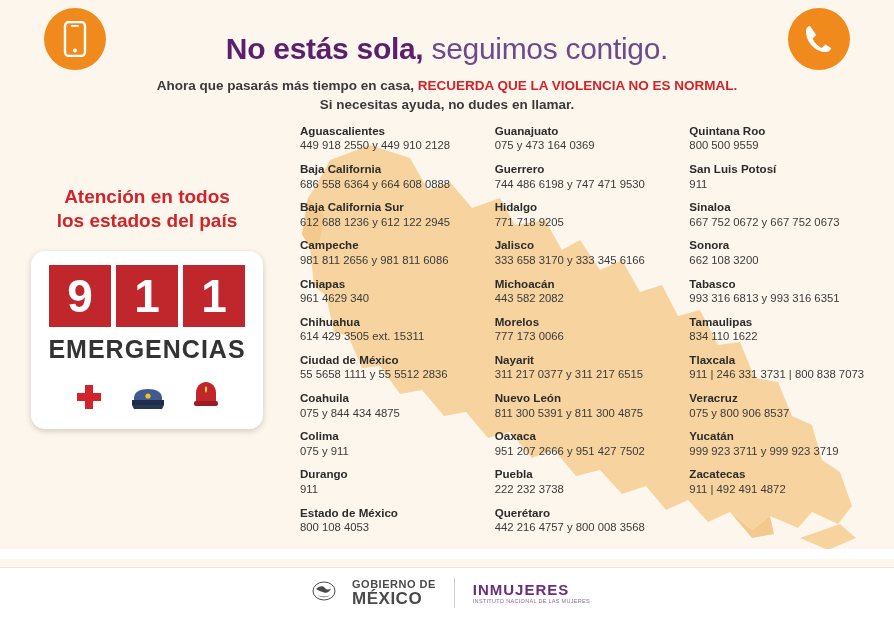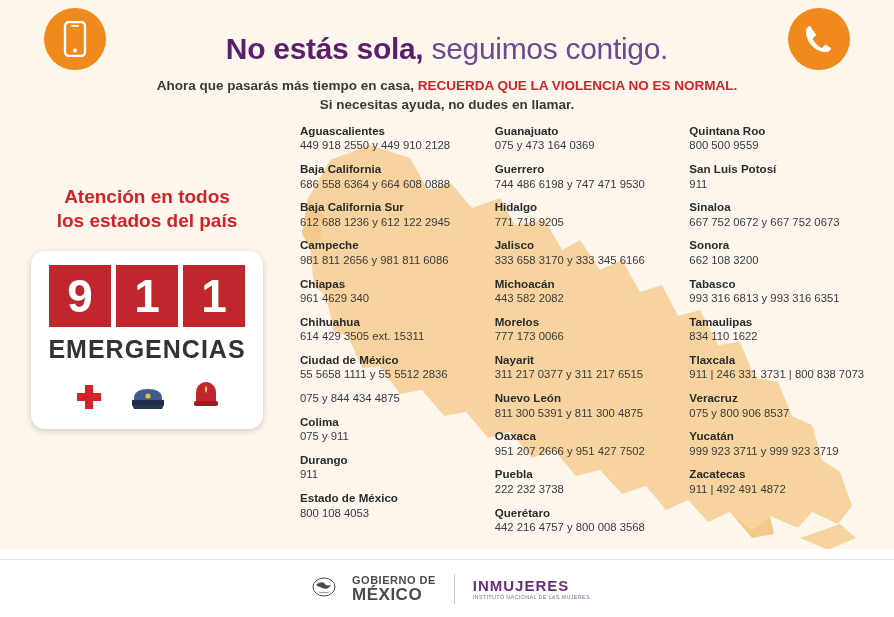--- a/index.html
+++ b/index.html
@@ -137,21 +137,21 @@
   .st-num {
     font-size: 11.3px;
     color: #3a3a3a;
     line-height: 1.3;
   }
 
   
   .footer {
     position: absolute;
     left: 0; bottom: 0;
-    width: 894px; height: 58px;
+    width: 894px; height: 50px;
     background: #fff;
     border-top: 1px solid #e6e6e6;
     display: flex; align-items: center; justify-content: center;
     gap: 18px;
   }
   .gob {
     display: flex; align-items: center; gap: 8px;
   }
   .gob-text {
     line-height: 1.0;
@@ -273,20 +273,21 @@
       </div>
       <div class="entry">
         <div class="st-name">Chihuahua</div>
         <div class="st-num">614 429 3505 ext. 15311</div>
       </div>
       <div class="entry">
         <div class="st-name">Ciudad de México</div>
         <div class="st-num">55 5658 1111 y 55 5512 2836</div>
       </div>
       <div class="entry">
+        <div class="st-name">Coahuila</div>
         <div class="st-num">075 y 844 434 4875</div>
       </div>
       <div class="entry">
         <div class="st-name">Colima</div>
         <div class="st-num">075 y 911</div>
       </div>
       <div class="entry">
         <div class="st-name">Durango</div>
         <div class="st-num">911</div>
       </div>

